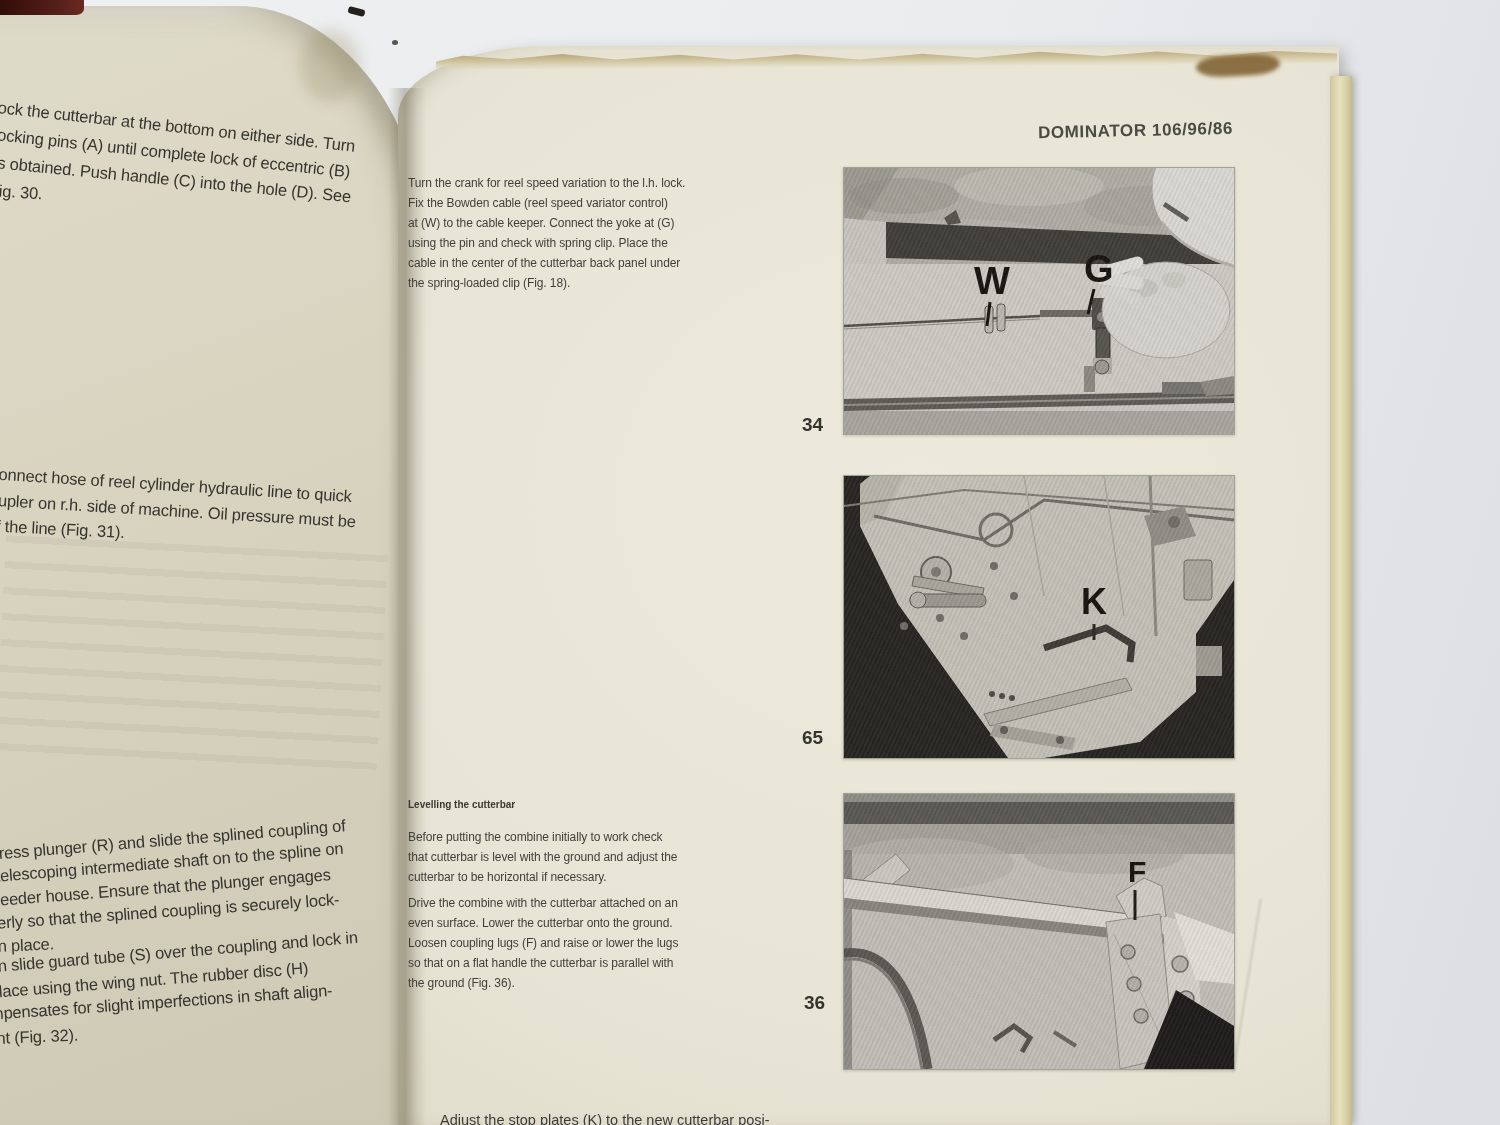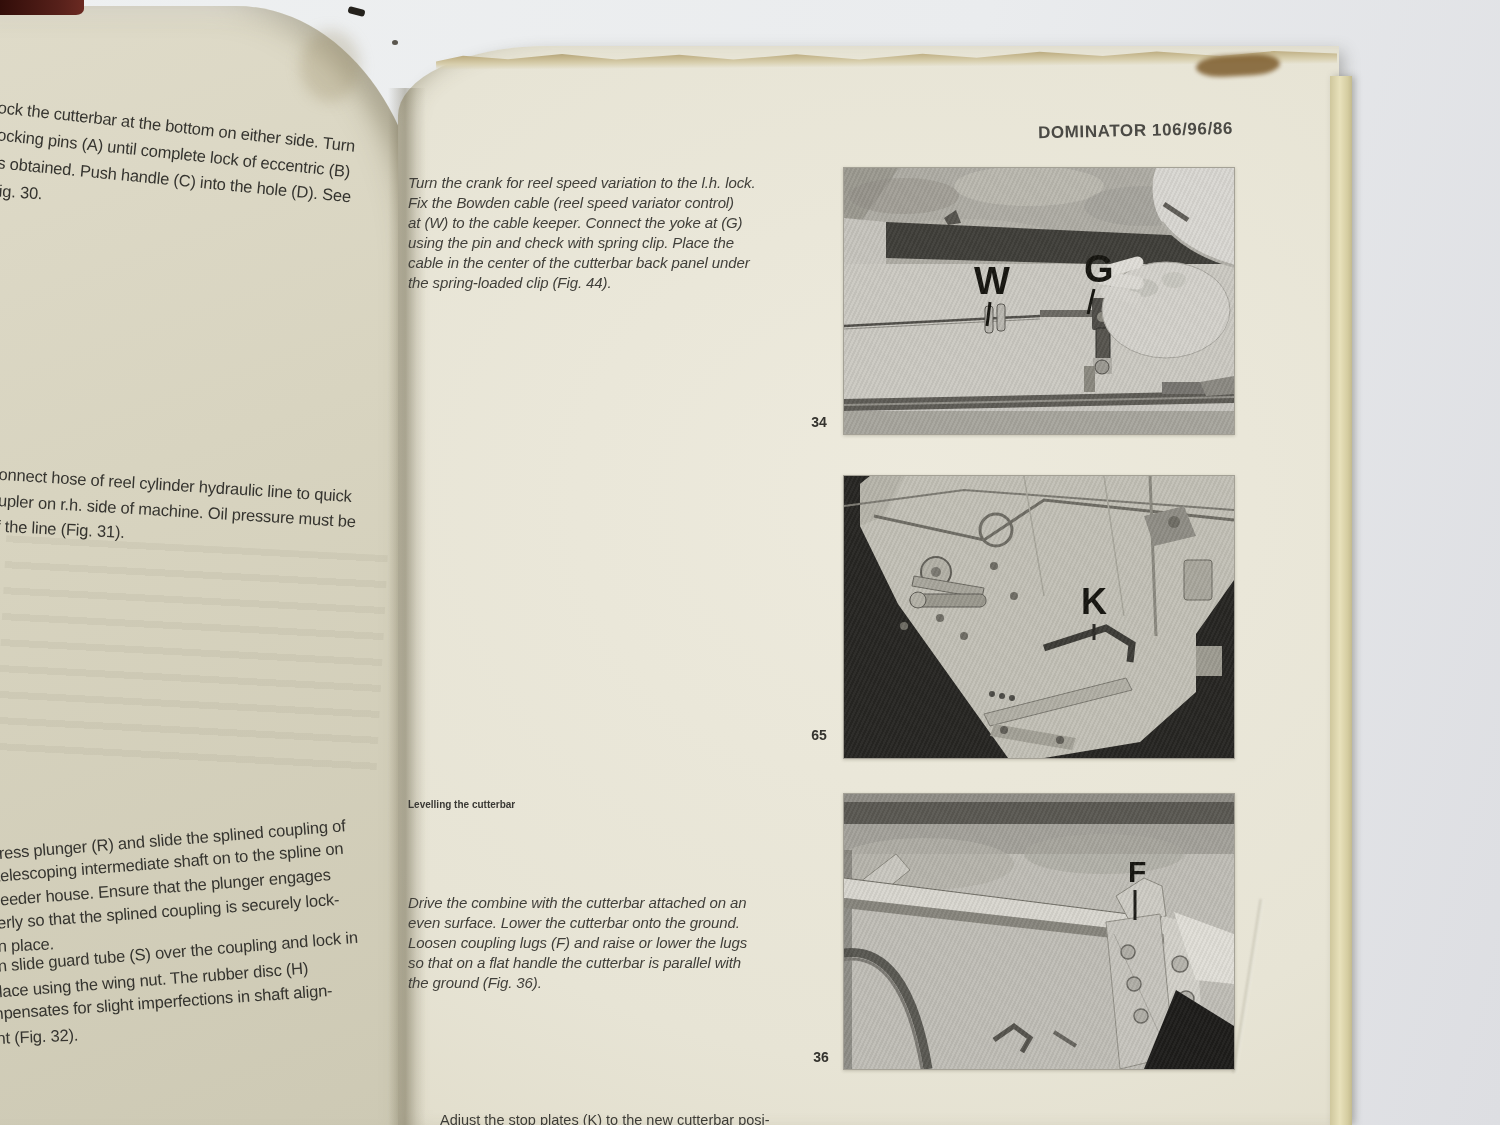--- a/index.html
+++ b/index.html
@@ -33,27 +33,27 @@
   .speck{position:absolute;left:348px;top:8px;width:17px;height:7px;background:#24211c;border-radius:3px;transform:rotate(15deg);}
   .speck2{position:absolute;left:392px;top:40px;width:6px;height:5px;background:#5a564e;border-radius:50%;}
   .stain{position:absolute;left:300px;top:30px;width:60px;height:72px;background:rgba(150,138,96,.28);border-radius:50%;filter:blur(7px);}
   .ghost-lines{position:absolute;left:0;top:545px;width:382px;height:232px;transform:rotate(3deg);opacity:.75;
     background:repeating-linear-gradient(to bottom,rgba(110,105,85,.10) 0 7px,rgba(0,0,0,0) 7px 26px);}
   .crease{position:absolute;left:1246px;top:898px;width:4px;height:176px;transform:rotate(9deg);
     background:linear-gradient(to right,rgba(120,112,86,.35),rgba(255,255,250,.55));filter:blur(1px);}
 
   
   .lline{position:absolute;white-space:nowrap;font-size:16.5px;letter-spacing:-.2px;color:#35342f;transform-origin:0 50%;}
-  .rpara{position:absolute;left:408px;color:#403f3a;font-size:15px;letter-spacing:-.1px;font-style:italic;}
+  .rpara{position:absolute;left:408px;color:#403f3a;font-size:12px;letter-spacing:-.1px;}
   .rpara .ln{height:20px;line-height:20px;white-space:nowrap;}
   .rheading{position:absolute;left:408px;top:799px;font-size:10px;font-weight:bold;color:#3a3935;}
   .page-header{position:absolute;left:1038px;top:121px;font-size:17px;font-weight:bold;letter-spacing:.6px;color:#4b4a45;transform:rotate(-1.3deg);white-space:nowrap;}
   .bottom-line{position:absolute;left:440px;top:1112px;font-size:14.5px;color:#3d3c37;white-space:nowrap;}
-  .fignum{position:absolute;width:34px;text-align:center;font-size:14px;font-weight:bold;color:#34332e;}
-  #fn34{left:802px;top:414px}#fn35{left:802px;top:727px}#fn36{left:804px;top:1049px}
+  .fignum{position:absolute;width:34px;text-align:left;font-size:19px;font-weight:bold;color:#34332e;}
+  #fn34{left:802px;top:414px}#fn35{left:802px;top:727px}#fn36{left:804px;top:992px}
 
   
   .photo{position:absolute;left:843px;width:390px;overflow:hidden;
     border:1px solid rgba(110,105,88,.4);box-shadow:0 1px 3px rgba(80,75,55,.25);background:#c8c6c0;}
   #ph34{top:167px;height:266px}#ph35{top:475px;height:282px}#ph36{top:793px;height:275px}
   .photo svg{display:block;width:100%;height:100%;}
   .photo::after{content:"";position:absolute;inset:0;pointer-events:none;
     background:repeating-linear-gradient(115deg,rgba(255,255,255,.04) 0 2px,rgba(20,20,15,.05) 2px 4px);}
   .photo text{font-family:"Liberation Sans",sans-serif;font-weight:bold;fill:#15140f;}
 </style>
@@ -96,27 +96,32 @@
   <div class="lline" style="left:-26px;top:1030px;transform:rotate(-2.5deg)">ment (Fig. 32).</div>
 
   <div class="page-header">DOMINATOR 106/96/86</div>
 
   <div class="rpara" style="top:173px">
     <div class="ln">Turn the crank for reel speed variation to the l.h. lock.</div>
     <div class="ln">Fix the Bowden cable (reel speed variator control)</div>
     <div class="ln">at (W) to the cable keeper. Connect the yoke at (G)</div>
     <div class="ln">using the pin and check with spring clip. Place the</div>
     <div class="ln">cable in the center of the cutterbar back panel under</div>
-    <div class="ln">the spring-loaded clip (Fig. 44).</div>
+    <div class="ln">the spring-loaded clip (Fig. 18).</div>
   </div>
 
 
 
   <div class="rheading">Levelling the cutterbar</div>
 
+  <div class="rpara" style="top:827px">
+    <div class="ln">Before putting the combine initially to work check</div>
+    <div class="ln">that cutterbar is level with the ground and adjust the</div>
+    <div class="ln">cutterbar to be horizontal if necessary.</div>
+  </div>
 
   <div class="rpara" style="top:893px">
     <div class="ln">Drive the combine with the cutterbar attached on an</div>
     <div class="ln">even surface. Lower the cutterbar onto the ground.</div>
     <div class="ln">Loosen coupling lugs (F) and raise or lower the lugs</div>
     <div class="ln">so that on a flat handle the cutterbar is parallel with</div>
     <div class="ln">the ground (Fig. 36).</div>
   </div>
 
   <div class="bottom-line">Adjust the stop plates (K) to the new cutterbar posi-</div>

